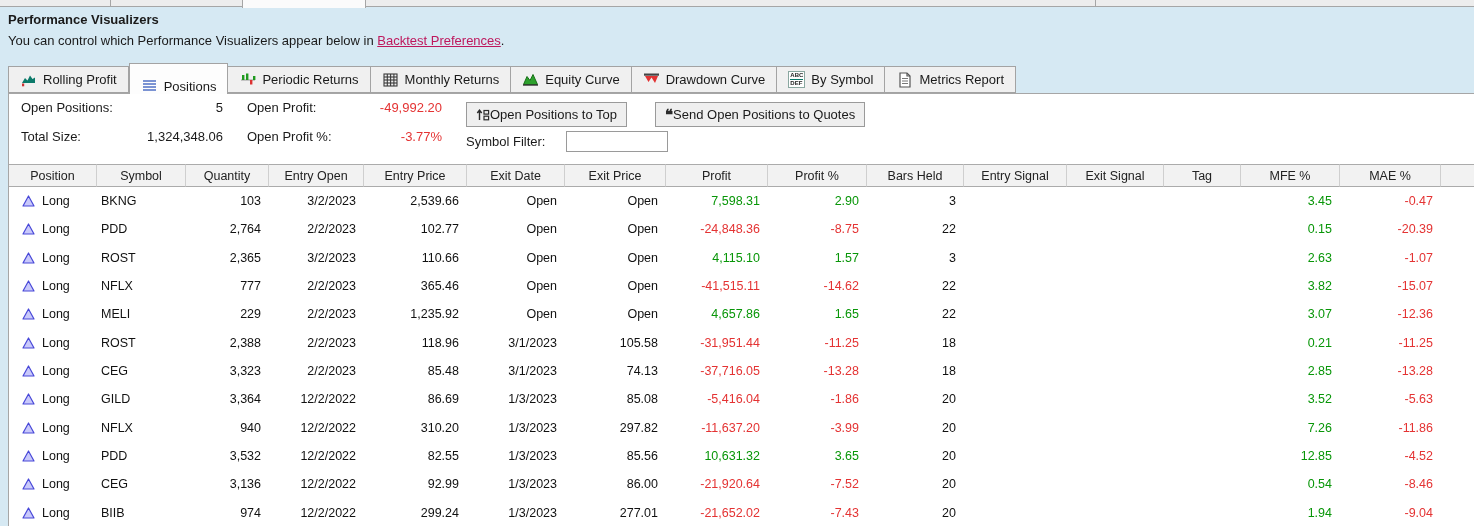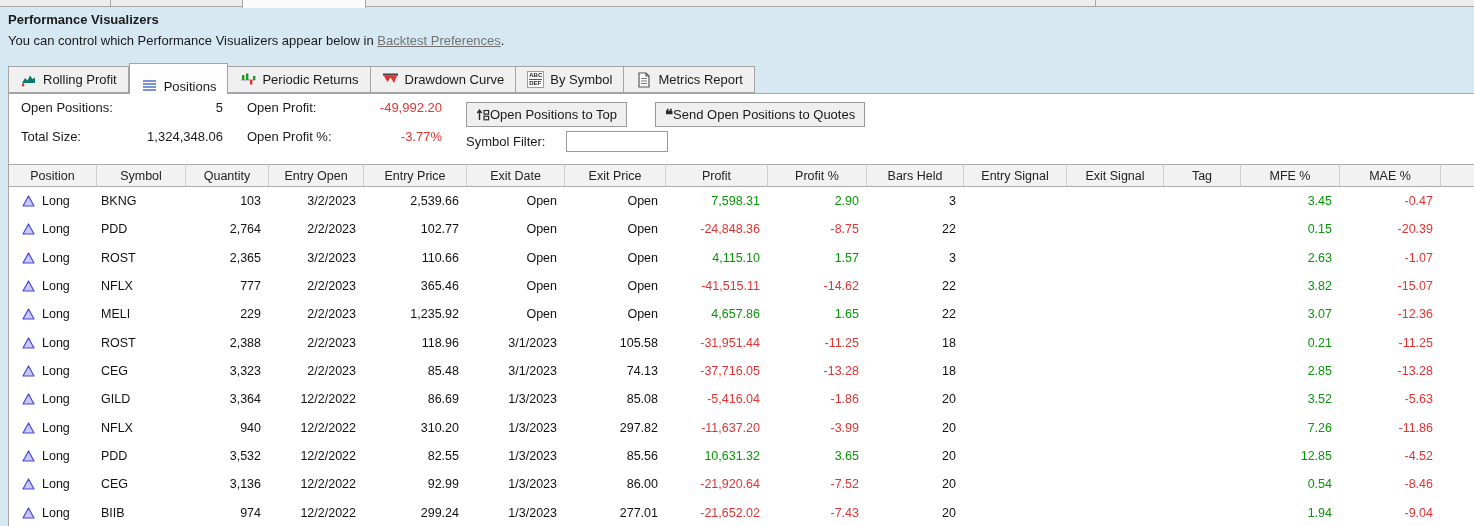--- a/index.html
+++ b/index.html
@@ -10,21 +10,21 @@
   
   .top-sliver{position:absolute;left:0;top:0;width:100%;height:7px;background:#ededed;
               border-bottom:1px solid #a6a6a6;box-sizing:border-box;}
   .top-sliver .sep{position:absolute;top:0;width:1px;height:7px;background:#a6a6a6;}
   .top-sliver .active-seg{position:absolute;top:0;left:242px;width:124px;height:8px;
               background:#fbfbfb;border-left:1px solid #a6a6a6;border-right:1px solid #a6a6a6;box-sizing:border-box;}
 
   
   .page-title{position:absolute;left:8px;top:12px;font-weight:bold;font-size:13px;}
   .page-subtitle{position:absolute;left:8px;top:33px;font-size:13px;}
-  .page-subtitle a{color:#737373;text-decoration:underline;cursor:pointer;}
+  .page-subtitle a{color:#be185d;text-decoration:underline;cursor:pointer;}
 
   
   .tab-bar{position:absolute;left:8px;top:63px;height:30px;display:flex;align-items:flex-end;z-index:3;}
   .tab{height:27px;display:flex;align-items:center;gap:6px;padding:0 11px;background:#f0f0f0;
        border:1px solid #a3a3a3;border-left:none;box-sizing:border-box;cursor:pointer;white-space:nowrap;}
   .tab:first-child{border-left:1px solid #a3a3a3;}
   .tab.active{height:31px;background:#fdfdfd;border-left:1px solid #a3a3a3;border-bottom:none;
        margin-bottom:-1px;z-index:4;align-items:flex-end;}
   .tab .tlabel{font-size:13px;}
   .tab .ticon{width:17px;height:16px;display:inline-flex;align-items:center;justify-content:center;}
@@ -108,20 +108,45 @@
         <span class="ticon">
           <svg width="16" height="16" viewBox="0 0 16 16">
             <line x1="1" y1="8" x2="15" y2="8" stroke="#999" stroke-width="1"></line>
             <rect x="2" y="3" width="2.4" height="5" fill="#1f9a1f"></rect>
             <rect x="6" y="1.5" width="2.4" height="6.5" fill="#1f9a1f"></rect>
             <rect x="10" y="8" width="2.4" height="4.5" fill="#dd3333"></rect>
             <rect x="13" y="4" width="2.4" height="4" fill="#1f9a1f"></rect>
           </svg>
         </span>
         <span class="tlabel">Periodic Returns</span>
+      </div>
+      <div class="tab">
+        <span class="ticon">
+          <svg width="15" height="14" viewBox="0 0 15 14">
+            <g stroke="#3a3a3a" stroke-width="1.1" fill="none">
+              <rect x="1" y="1" width="13" height="12"></rect>
+              <line x1="1" y1="4" x2="14" y2="4"></line>
+              <line x1="1" y1="7" x2="14" y2="7"></line>
+              <line x1="1" y1="10" x2="14" y2="10"></line>
+              <line x1="4.3" y1="1" x2="4.3" y2="13"></line>
+              <line x1="7.6" y1="1" x2="7.6" y2="13"></line>
+              <line x1="10.9" y1="1" x2="10.9" y2="13"></line>
+            </g>
+          </svg>
+        </span>
+        <span class="tlabel">Monthly Returns</span>
+      </div>
+      <div class="tab">
+        <span class="ticon">
+          <svg width="17" height="15" viewBox="0 0 17 15">
+            <path d="M1.5 12.5 L5 4.5 L8 8.5 L11 2.5 L15.5 12.5 Z" fill="#2da12d" stroke="#177017" stroke-width="1"></path>
+            <line x1="1" y1="13" x2="16" y2="13" stroke="#333" stroke-width="1.4"></line>
+          </svg>
+        </span>
+        <span class="tlabel">Equity Curve</span>
       </div>
       <div class="tab">
         <span class="ticon">
           <svg width="17" height="15" viewBox="0 0 17 15">
             <rect x="1" y="1.5" width="15" height="2.2" fill="#444"></rect>
             <path d="M2 4 L15 4 L12 11 L8.5 5.5 L5.5 10 Z" fill="#e23333"></path>
           </svg>
         </span>
         <span class="tlabel">Drawdown Curve</span>
       </div>

